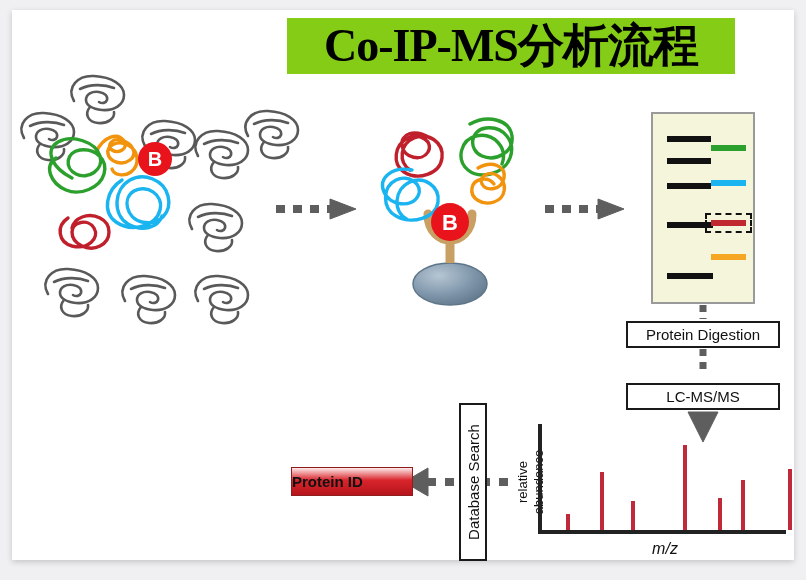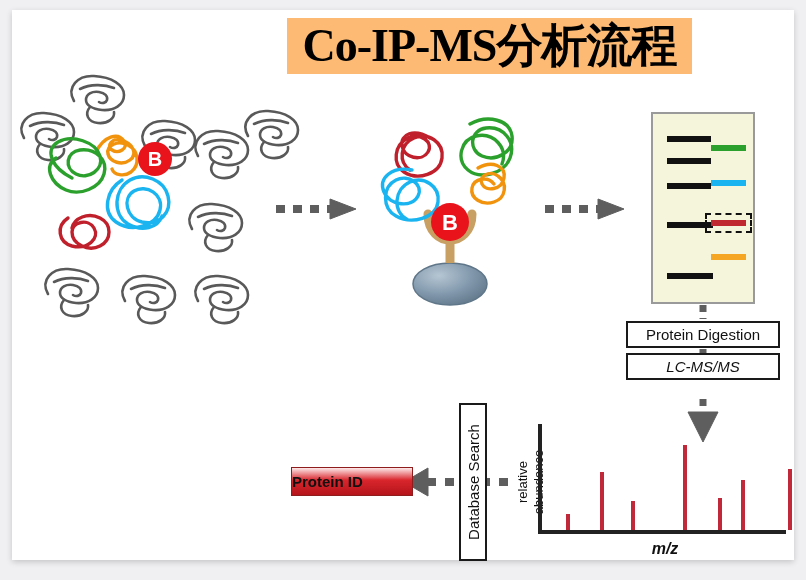--- a/index.html
+++ b/index.html
@@ -25,23 +25,23 @@
     height: 550px;
     background: #ffffff;
     box-shadow: 0 2px 6px rgba(0,0,0,0.18);
   }
 
   
   .title-box {
     position: absolute;
     left: 287px;
     top: 18px;
-    width: 405px;
+    width: 448px;
     height: 56px;
-    background: #fdba74;
+    background: #84cc16;
     display: flex;
     align-items: center;
     justify-content: center;
   }
   .title-text {
     font-family: "Liberation Serif", "DejaVu Serif", serif;
     font-weight: bold;
     font-size: 46px;
     line-height: 1;
     color: #000000;
@@ -88,21 +88,21 @@
     background: #ffffff;
     box-sizing: border-box;
     display: flex;
     align-items: center;
     justify-content: center;
     font-size: 15px;
     color: #111111;
     white-space: nowrap;
   }
   #box-digestion { left: 626px; top: 321px; width: 154px; height: 27px; align-items: center; }
-  #box-lcmsms    { left: 626px; top: 353px; width: 154px; height: 27px; font-style: italic; }
+  #box-lcmsms    { left: 626px; top: 383px; width: 154px; height: 27px; }
 
   
   #box-dbsearch {
     position: absolute;
     left: 459px;
     top: 403px;
     width: 28px;
     height: 158px;
     border: 2px solid #1a1a1a;
     background: #ffffff;
@@ -178,21 +178,20 @@
   #ylabel .yline.b { left: -10px; transform: translateY(-50%) rotate(-90deg); width: 86px; text-align: center; }
   #xlabel {
     position: absolute;
     left: 600px;
     top: 540px;
     width: 130px;
     text-align: center;
     font-style: italic;
     font-size: 16px;
     color: #111111;
-    font-weight: bold;
   }
 </style>
 </head>
 <body>
 
 <div id="canvas">
   <div class="card"></div>
 
   <div class="title-box">
     <span class="title-text">Co-IP-MS分析流程</span>

